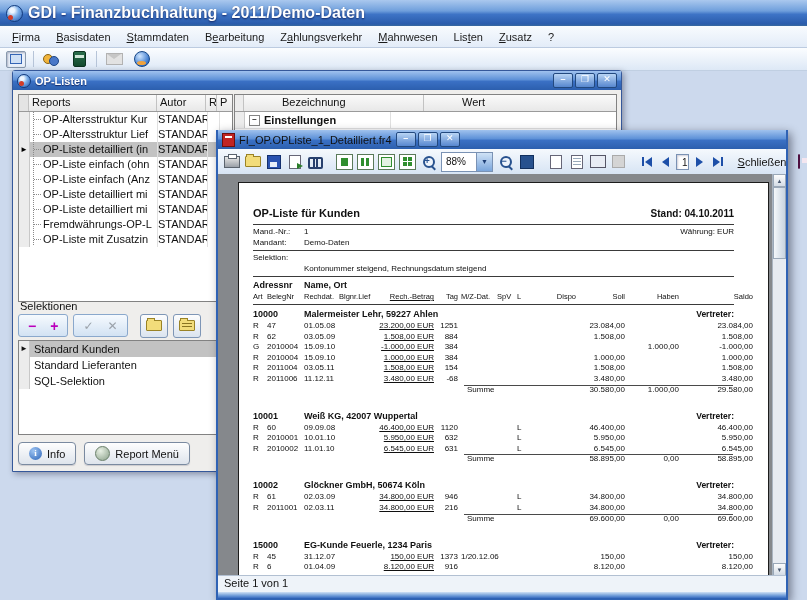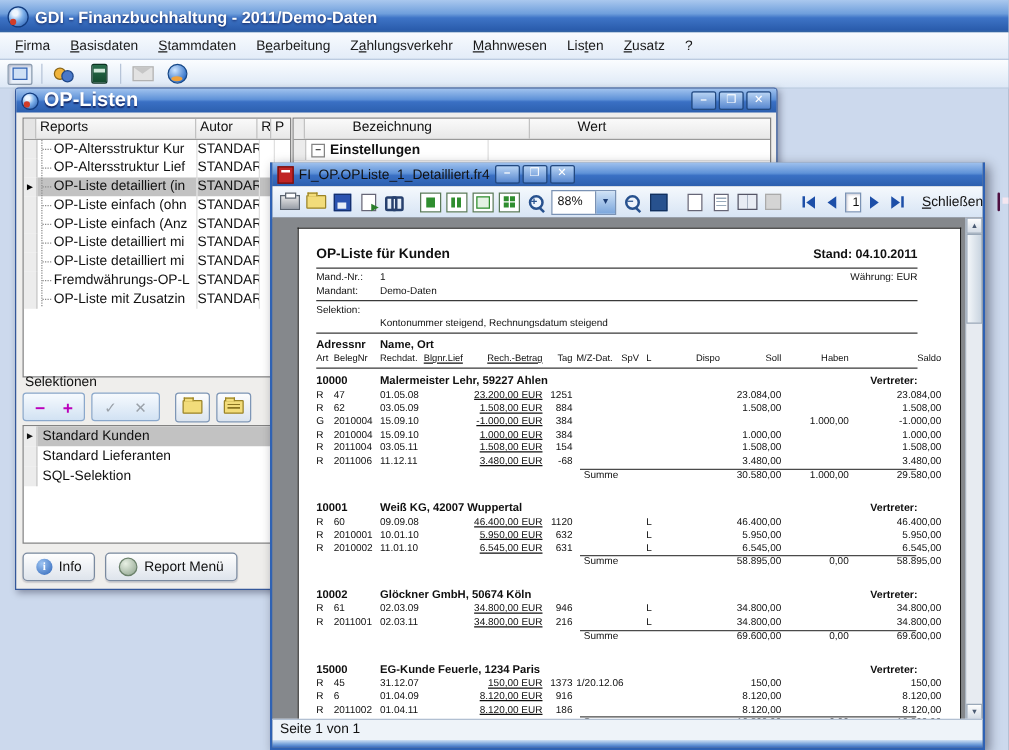--- a/index.html
+++ b/index.html
@@ -2,21 +2,21 @@
 <html><head>
 <meta charset="utf-8">
 <style>
   html,body{margin:0;padding:0;background:#9aa4b4;}
   #screen{position:relative;width:807px;height:600px;overflow:hidden;background:#ccd9ed;
     font-family:"Liberation Sans","DejaVu Sans",sans-serif;font-size:11px;color:#111;}
   
   .titlebar{position:absolute;left:0;top:0;right:0;height:26px;
     background:linear-gradient(#aac8ee 0%,#6f9fdc 42%,#3e74c6 55%,#2a5cac 92%,#38699f 100%);
     display:flex;align-items:center;padding:0 6px;gap:5px;}
-  .tb-text{color:#fff;font-weight:bold;font-size:13px;text-shadow:0 1px 2px rgba(0,0,50,.65);}
+  .tb-text{color:#fff;font-weight:bold;font-size:16px;text-shadow:0 1px 2px rgba(0,0,50,.65);}
   .appico{width:15px;height:15px;border-radius:50%;
     background:radial-gradient(circle at 35% 30%,#eef6ff 15%,#7db0ea 45%,#1e52a8 100%);
     border:1px solid #123b7e;position:relative;}
   .appico::after{content:"";position:absolute;left:1px;bottom:1px;width:5px;height:5px;border-radius:50%;background:#d23c28;}
   .menubar{position:absolute;left:0;top:26px;right:0;height:21px;
     background:linear-gradient(#f8fbfe,#e3ecf8);border-bottom:1px solid #bccbe0;
     display:flex;align-items:center;padding:0 4px;}
   .menu-item{padding:2px 8px;color:#1a1a1a;}
   .menu-item u{text-decoration:underline;}
   .maintb{position:absolute;left:0;top:48px;right:0;height:22px;
@@ -33,21 +33,21 @@
   .arch{width:11px;height:14px;background:linear-gradient(#2a6e4c,#134a2e);border:1px solid #0b3220;border-radius:2px;position:relative;}
   .arch::after{content:"";position:absolute;left:1px;top:3px;right:1px;height:3px;background:#cfe6d8;}
   .mail{width:15px;height:10px;background:#e2e2e2;border:1px solid #b2b2b2;position:relative;}
   .mail::after{content:"";position:absolute;left:0;top:0;border-left:7px solid transparent;border-right:7px solid transparent;border-top:5px solid #c6c6c6;}
   .globe{width:14px;height:14px;border-radius:50%;background:radial-gradient(circle at 35% 30%,#cfe6ff,#3a78cc 70%,#1c4f9a);border:1px solid #164787;position:relative;}
   .globe::after{content:"";position:absolute;left:2px;bottom:1px;width:9px;height:4px;border-radius:50%;background:#f0a23c;}
   .mdi{position:absolute;left:0;top:70px;right:0;bottom:0;}
   
   .wtitle{height:19px;background:linear-gradient(#a0c2ee 0%,#5f92d8 45%,#3a70c4 55%,#2c5fae 100%);
     display:flex;align-items:center;padding:0 4px;gap:4px;}
-  .wtitle .t{color:#fff;font-size:16px;font-weight:bold;flex:1;text-shadow:0 1px 1px rgba(0,0,50,.6);
+  .wtitle .t{color:#fff;font-size:11px;font-weight:bold;flex:1;text-shadow:0 1px 1px rgba(0,0,50,.6);
     white-space:nowrap;overflow:hidden;}
   .wbtns{display:flex;gap:2px;}
   .wbtn{width:18px;height:13px;border-radius:2px;border:1px solid #23497f;color:#fff;
     background:linear-gradient(#b8d4f4,#5787cf);font-size:9px;line-height:11px;text-align:center;font-weight:bold;}
   
   #opwin{position:absolute;left:12px;top:0;width:608px;height:400px;background:#efeeec;
     border:1px solid #35589a;border-radius:3px 3px 0 0;box-shadow:2px 2px 6px rgba(0,0,30,.35);}
   .grid{position:absolute;background:#fff;border:1px solid #828282;overflow:hidden;font-size:11px;}
   #rep-grid{left:5px;top:23px;width:213px;height:206px;}
   .g-hdr{display:flex;height:16px;background:linear-gradient(#fafafa,#e8e8e8);border-bottom:1px solid #9a9a9a;}
@@ -155,38 +155,38 @@
   .i-exit::after{content:"";position:absolute;left:3px;top:3px;width:5px;height:5px;background:#f4e6f0;}
   .rw-view{position:absolute;left:0;right:0;top:44px;bottom:22px;background:#85888c;overflow:hidden;}
   .vsb{position:absolute;right:0;top:0;bottom:0;width:13px;background:#e7ebf1;border-left:1px solid #aab4c0;}
   .vsb .arr{position:absolute;left:0;right:0;height:13px;background:linear-gradient(#fdfdfd,#d4dce6);
     border:1px solid #9aa8b8;box-sizing:border-box;color:#4a5a72;font-size:6px;text-align:center;line-height:12px;}
   .vsb .up{top:0;} .vsb .dn{bottom:0;}
   .vsb .thumb{position:absolute;left:0;right:0;top:13px;height:72px;background:linear-gradient(90deg,#f4f7fa,#c9d4e0);border:1px solid #9aa8b8;box-sizing:border-box;}
   
   .page{position:absolute;left:20px;top:8px;width:529px;bottom:0;background:#fff;border:1px solid #1c1c1c;border-bottom:none;
     box-sizing:content-box;overflow:hidden;color:#101010;}
-  .dpad{position:relative;padding:14px 34px 0 14px;}
+  .dpad{position:relative;padding:24px 34px 0 14px;}
   .dtrow{display:flex;height:15px;margin-bottom:2px;align-items:baseline;}
   .dt{font-size:11px;font-weight:bold;}
   .ds{margin-left:auto;font-size:10px;font-weight:bold;}
   .pline{border-top:1px solid #3a3a3a;height:0;}
   .mrow{display:flex;height:11px;font-size:8px;line-height:10px;align-items:baseline;}
   .ml{width:51px;flex:none;}
   .mr{margin-left:auto;}
   .hdr1{position:relative;height:12px;margin-top:3px;font-weight:bold;font-size:9px;}
   .hdr2{position:relative;height:12px;font-size:7.5px;}
   .hdr1 span,.hdr2 span,.grow span{position:absolute;top:0;white-space:nowrap;}
   .hmt{margin-top:1px;} .hmb{margin-bottom:4px;}
   .grow{position:relative;height:10.6px;font-size:8px;line-height:10.5px;white-space:nowrap;}
   .ghdr{height:12px;font-size:8.5px;font-weight:bold;line-height:11px;}
   .gsum{height:12px;}
   .grp{margin-bottom:14px;}
   .ca{left:0;width:16px;}   .cb{left:14px;width:48px;}
-  .cd{left:51px;width:52px;} .cg{left:86px;width:46px;text-decoration:underline;}
+  .cd{left:51px;width:52px;} .cg{left:86px;width:46px;}
   .cm{left:100px;width:81px;text-align:right;text-decoration:underline;}
   .ct{left:183px;width:22px;text-align:right;}
   .cz{left:208px;width:52px;}
   .cs{left:244px;width:18px;}
   .cl{left:264px;width:10px;}
   .cdi{left:281px;width:42px;text-align:right;}
   .cso{left:322px;width:50px;text-align:right;}
   .cha{left:376px;width:50px;text-align:right;}
   .csa{left:448px;width:52px;text-align:right;}
   .gnum{left:0;font-size:9px;}

